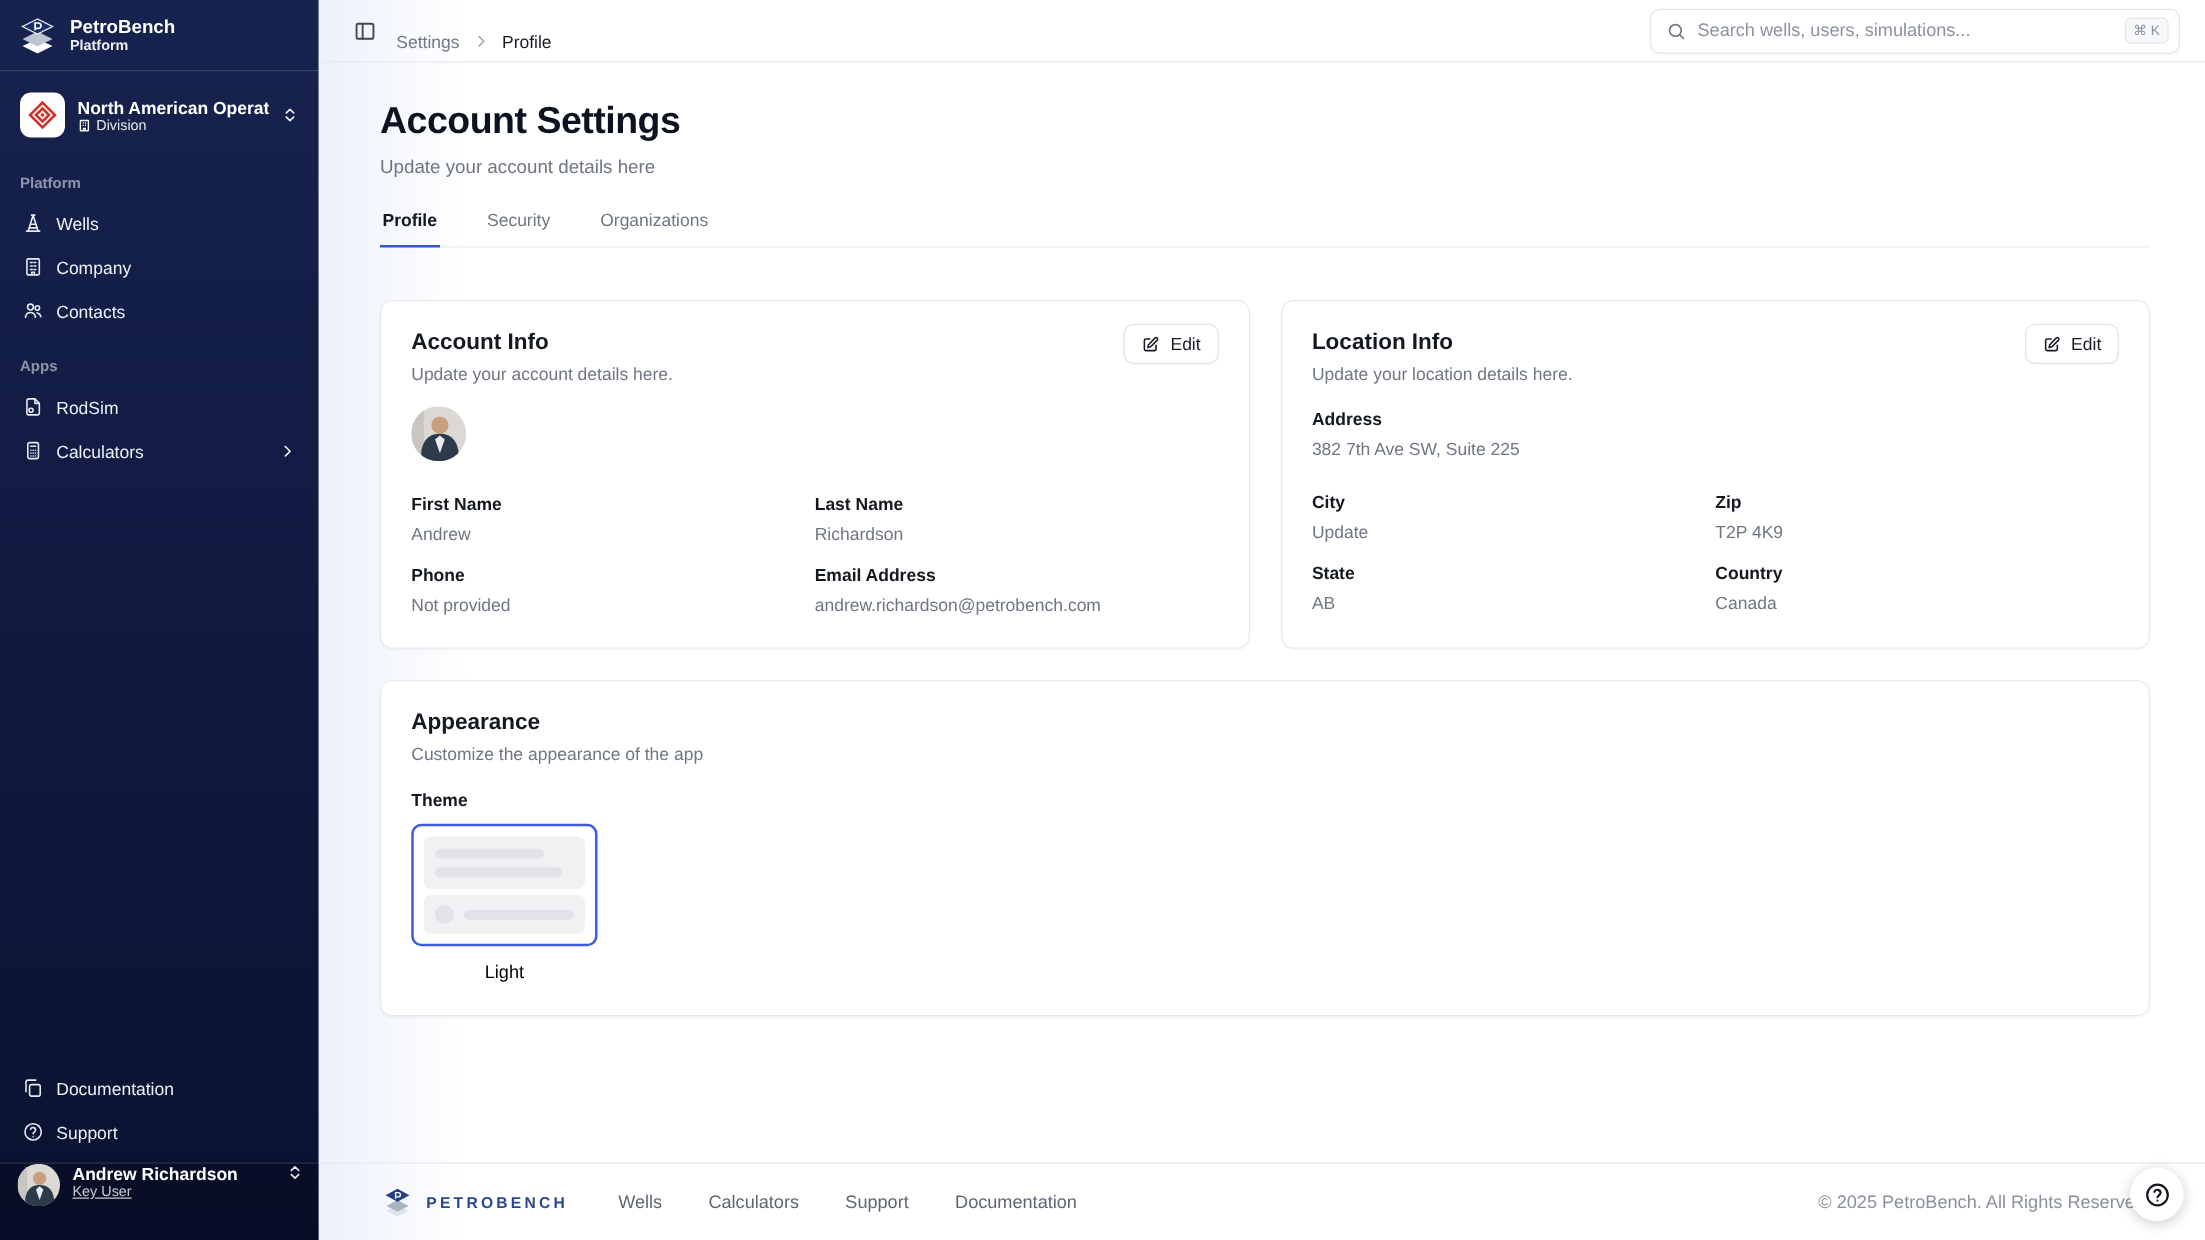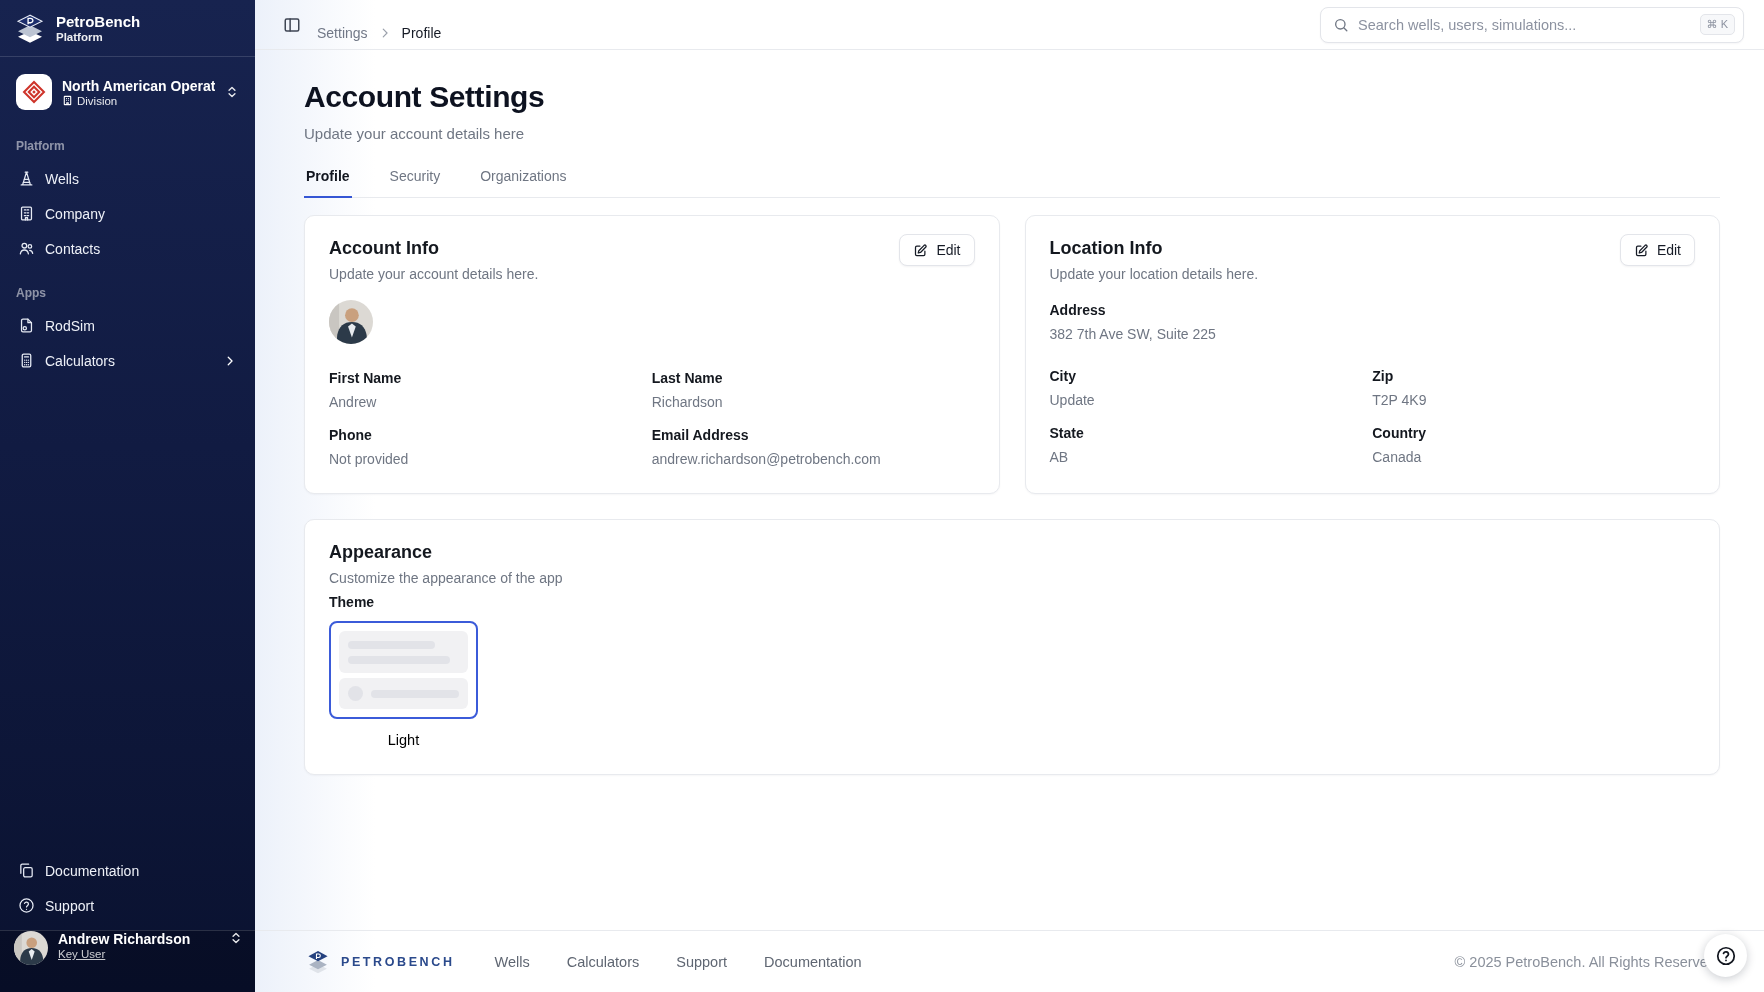--- a/index.html
+++ b/index.html
@@ -62,42 +62,42 @@
          border-radius:5px; padding:3px 6px; white-space:nowrap; }
 
   .content { flex:1; padding:30px 44px 0 49px; overflow:hidden; }
   .page-title { font-size:30px; font-weight:700; color:#0d1220; letter-spacing:-.4px; }
   .page-sub { margin-top:11px; font-size:15px; color:#6f7683; }
 
   .tabs { display:flex; gap:36px; margin-top:26px; border-bottom:1px solid #e8eaee; }
   .tab { font-size:14px; color:#6f7683; padding:0 2px 12px; cursor:pointer; border-bottom:2px solid transparent; margin-bottom:-1px; }
   .tab.active { color:#12161f; font-weight:600; border-bottom-color:#3556d4; }
 
-  .cards-row { display:flex; gap:25px; margin-top:17px; align-items:stretch; }
+  .cards-row { display:flex; gap:25px; margin-top:42px; align-items:stretch; }
   .card { background:#fff; border:1px solid #e8eaee; border-radius:10px; padding:22px 24px 26px;
           box-shadow:0 1px 2px rgba(16,24,40,.04); position:relative; }
   .card.half { flex:1; min-width:0; }
   .card-title { font-size:18px; font-weight:700; color:#14181f; }
   .card-sub { margin-top:7px; font-size:14px; color:#6f7683; }
 
   .edit-btn { position:absolute; top:18px; right:24px; display:flex; align-items:center; gap:8px;
               border:1px solid #e3e5ea; background:#fff; border-radius:8px; padding:7px 13px;
               font-size:14px; font-weight:500; color:#161b26; cursor:pointer;
               font-family:"Liberation Sans",sans-serif; box-shadow:0 1px 2px rgba(16,24,40,.05); }
 
   .avatar-lg { width:44px; height:44px; border-radius:50%; overflow:hidden; margin-top:18px; }
   .avatar-lg svg, .u-avatar svg { display:block; width:100%; height:100%; }
 
   .fields { display:grid; grid-template-columns:1fr 1fr; row-gap:17px; margin-top:26px; }
   .field-block { margin-top:20px; }
   .f-label { font-size:14px; font-weight:700; color:#14181f; }
   .f-value { margin-top:8px; font-size:14px; color:#6f7683; }
 
   .appearance { margin-top:25px; }
-  .theme-label { margin-top:8px; font-size:14px; font-weight:700; color:#14181f; }
+  .theme-label { margin-top:21px; font-size:14px; font-weight:700; color:#14181f; }
   .theme-option { width:149px; cursor:pointer; }
   .theme-tile { width:149px; height:98px; border:2px solid #3b5bd9; border-radius:8px; background:#fff;
                 margin-top:11px; padding:8px; display:flex; flex-direction:column; gap:5px; }
   .sk-block { background:#f1f1f3; border-radius:6px; flex:1; padding:8px 9px; display:flex;
               flex-direction:column; justify-content:center; gap:7px; }
   .sk-bar { height:8px; border-radius:4px; background:#e2e3e8; }
   .sk-bar.w1 { width:78%; } .sk-bar.w2 { width:92%; }
   .sk-block.row2 { flex:0 0 30px; flex-direction:row; align-items:center; gap:8px; }
   .sk-dot { width:15px; height:15px; border-radius:50%; background:#e2e3e8; flex:0 0 15px; }
   .sk-bar.w3 { width:80%; height:8px; }

